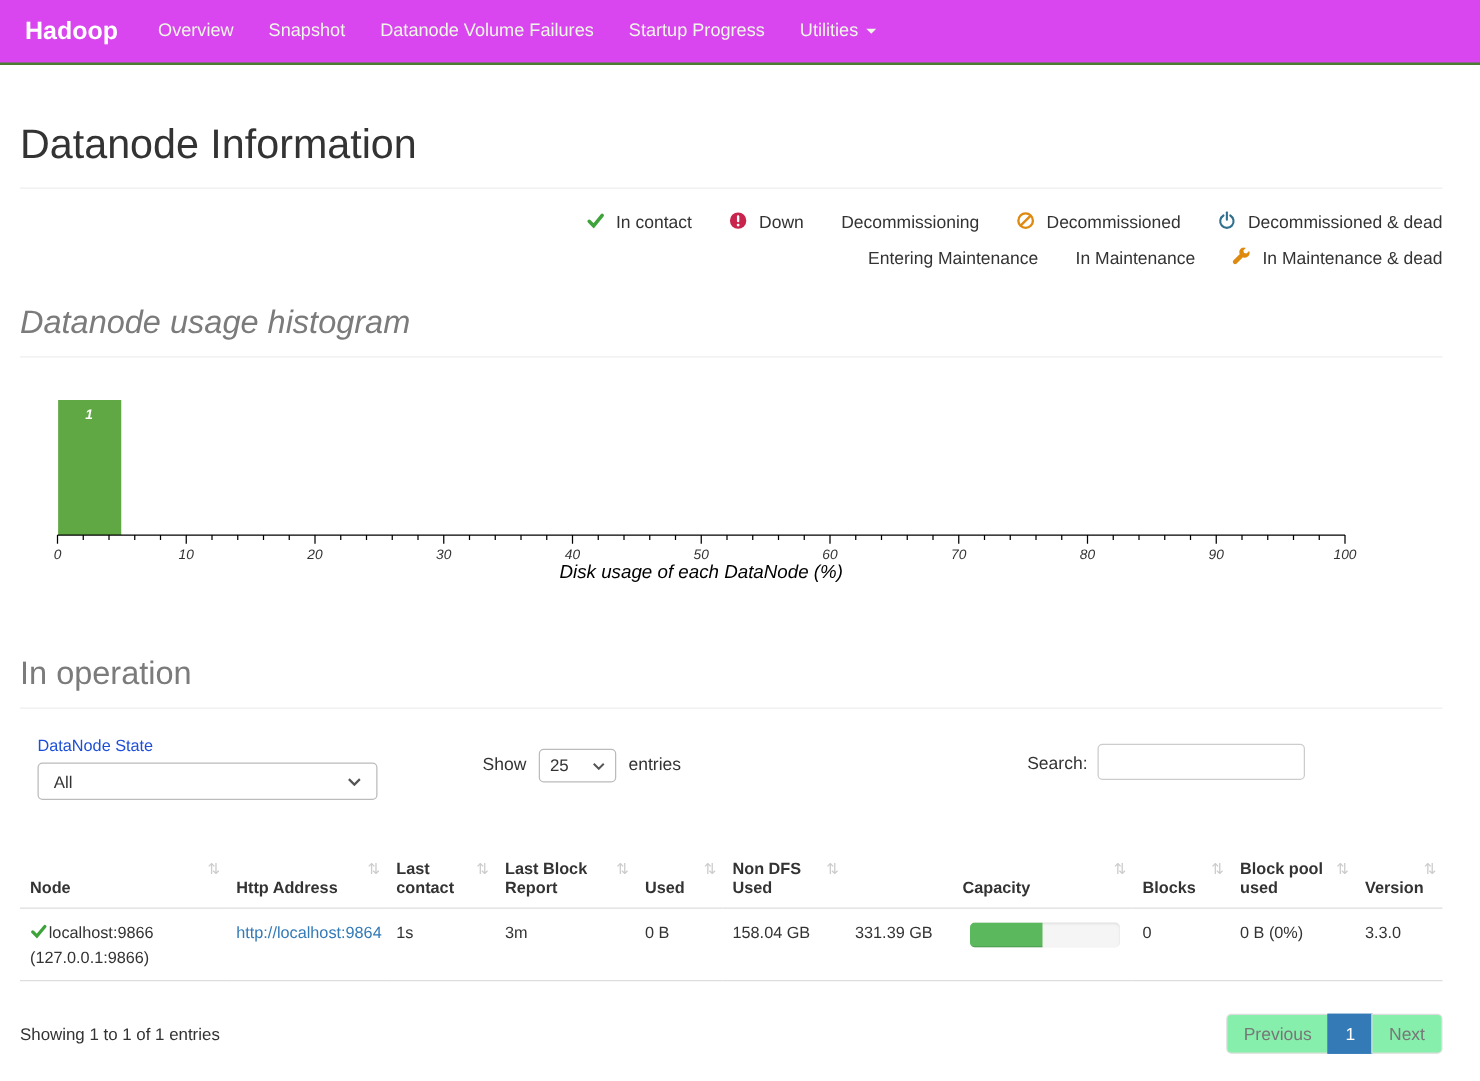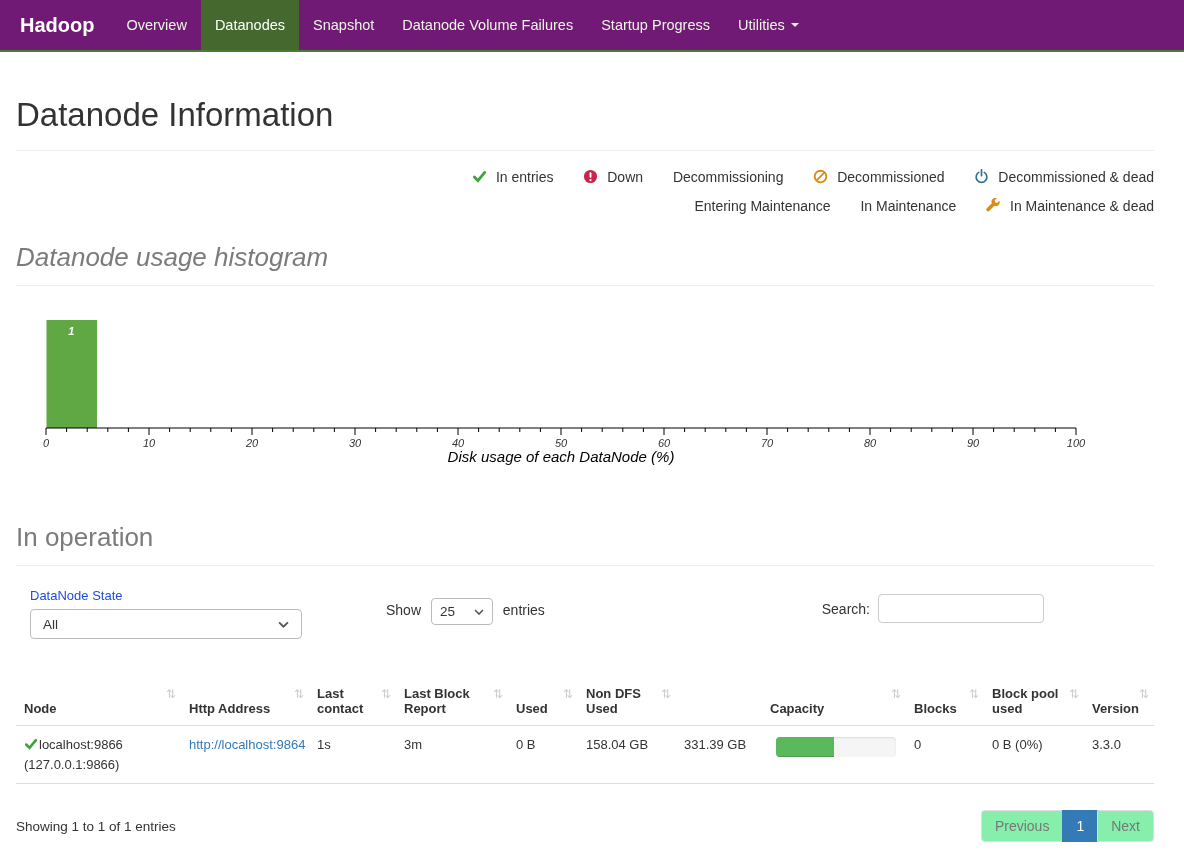--- a/index.html
+++ b/index.html
@@ -2,21 +2,21 @@
 <html><head>
 <meta charset="utf-8">
 <style>
   * { box-sizing: border-box; margin: 0; padding: 0; }
   body {
     font-family: "Liberation Sans", "DejaVu Sans", sans-serif;
     background: #fff; color: #333; width: 1184px;
   }
   
   .navbar {
-    background: #701a75; height: 52px; display: flex; align-items: stretch;
+    background: #d946ef; height: 52px; display: flex; align-items: stretch;
     border-bottom: 2px solid #4a7c31;
   }
   .brand {
     color: #fff; font-size: 20px; font-weight: bold; line-height: 50px;
     padding: 0 18px 0 20px; text-decoration: none; cursor: pointer;
   }
   .nav { list-style: none; display: flex; align-items: stretch; }
   .nav li {
     display: flex; align-items: center; padding: 0 14px; cursor: pointer;
     color: #eef6e6; font-size: 14.5px;
@@ -102,23 +102,20 @@
 </style>
 </head>
 <body>
 
 <nav class="navbar">
   <a class="brand">Hadoop</a>
   <ul class="nav">
     <li>
         <span>Overview</span>
       </li>
-    <li class="active">
-        <span>Datanodes</span>
-      </li>
     <li>
         <span>Snapshot</span>
       </li>
     <li>
         <span>Datanode Volume Failures</span>
       </li>
     <li>
         <span>Startup Progress</span>
       </li>
     <li>
@@ -132,21 +129,21 @@
 
   <h1>Datanode Information</h1>
   <hr class="hr1">
 
   <div class="legend">
     <div class="legend-row">
       <span class="legend-item">
         <svg width="15" height="15" viewBox="0 0 16 16">
             <path d="M2.5 8.6 L6.3 12.4 L13.6 3.6" stroke="#3fa33c" stroke-width="3" fill="none" stroke-linecap="round"></path>
           </svg>
-        <span>In entries</span>
+        <span>In contact</span>
       </span>
       <span class="legend-item">
         <svg width="15" height="15" viewBox="0 0 16 16">
             <circle cx="8" cy="8" r="7" fill="#c9254c"></circle>
             <rect x="7" y="3.4" width="2" height="6" rx="1" fill="#fff"></rect>
             <circle cx="8" cy="11.8" r="1.2" fill="#fff"></circle>
           </svg>
         <span>Down</span>
       </span>
       <span class="legend-item">

